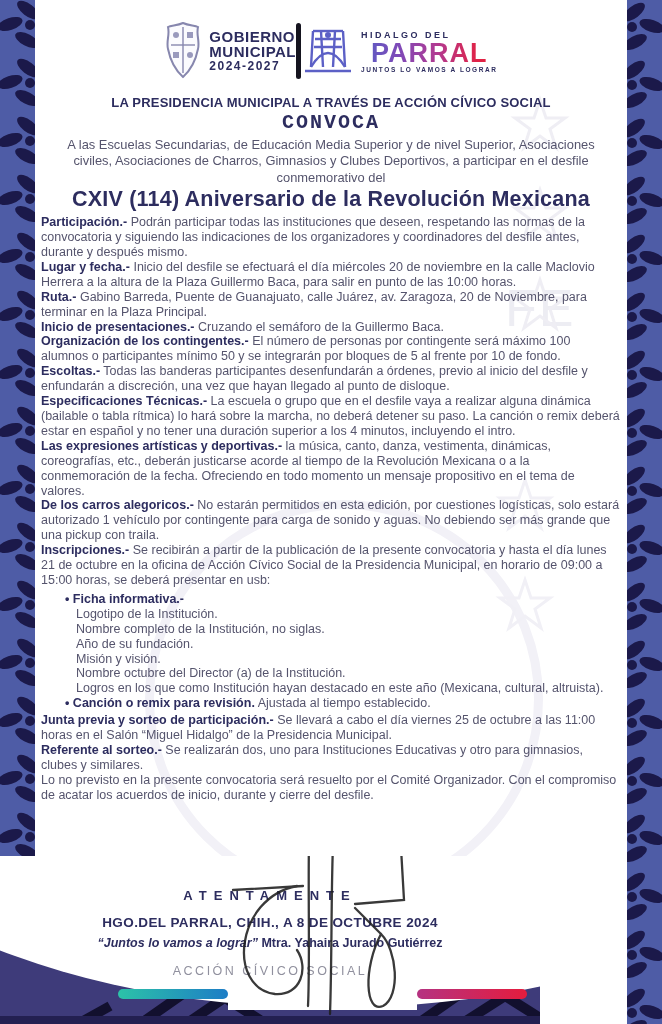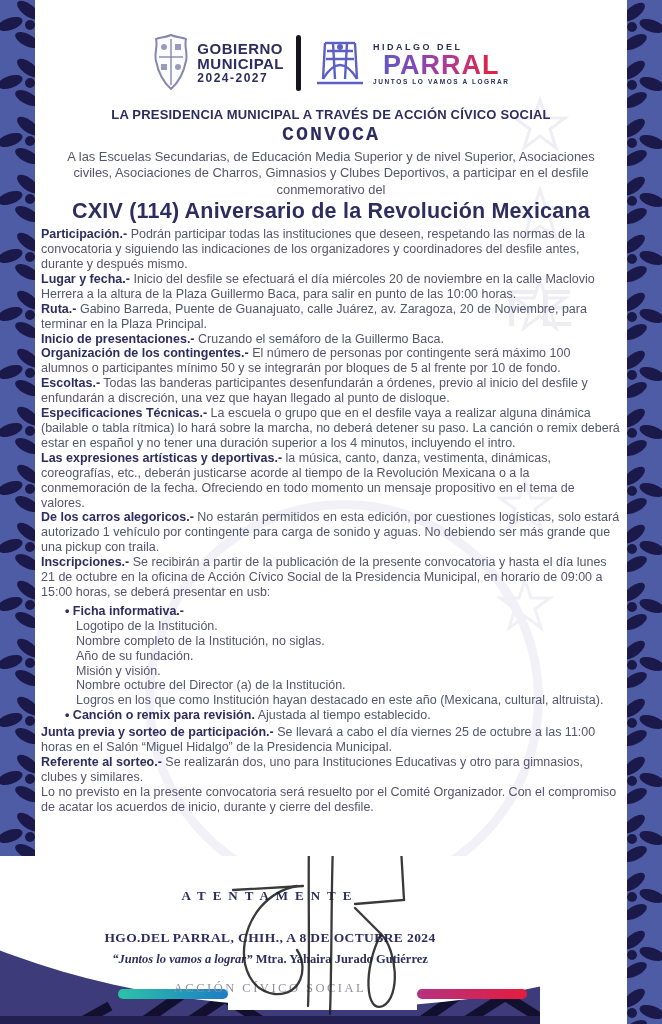--- a/index.html
+++ b/index.html
@@ -13,21 +13,21 @@
   
   .card{position:absolute;left:35px;top:0;width:592px;height:1024px;background:#ffffff;z-index:2;}
   .content{position:relative;z-index:2;padding:0 6px;}
 
   
   .wm{position:absolute;z-index:1;pointer-events:none;}
   .wm-circle{left:110px;top:500px;width:380px;height:380px;border:9px solid #f2f1f7;border-radius:50%;}
   .wm-fe{left:470px;top:278px;font-size:52px;font-weight:normal;color:#ededf3;letter-spacing:2px;}
 
   
-  .hdr{display:flex;justify-content:center;align-items:center;gap:12px;padding-top:28px;height:70px;}
+  .hdr{display:flex;justify-content:center;align-items:center;padding-top:16px;height:70px;}
   .hdr-left{display:flex;align-items:center;gap:7px;}
   .gob-text{color:#2d2d5f;font-weight:bold;font-size:15px;line-height:15px;letter-spacing:.5px;}
   .gob-text .yrs{font-size:12px;letter-spacing:1.5px;}
   .divider{width:5px;height:56px;background:#15141f;border-radius:3px;}
   .hdr-right{display:flex;align-items:center;gap:6px;}
   .parral-top{color:#2d2d5f;font-weight:bold;font-size:9px;letter-spacing:2.5px;text-align:left;}
   .parral-name{font-weight:bold;font-size:27px;letter-spacing:1px;line-height:26px;text-align:center;color:#c62a63;}
   @supports (-webkit-background-clip: text){
     .parral-name{background:linear-gradient(90deg,#5a5ec4 0%,#7f49b8 28%,#b13a92 55%,#e02347 85%,#e51c38 100%);
       -webkit-background-clip:text;-webkit-text-fill-color:transparent;}
@@ -42,31 +42,31 @@
 
   
   .sec{margin:0;color:#55546d;font-size:12.5px;line-height:14.9px;}
   .sec b{color:#2d2d5f;}
   .bullets{margin:4px 0 2px 24px;}
   .b-line{color:#55546d;font-size:12.5px;line-height:14.9px;}
   .b-line b{color:#2d2d5f;}
   .ficha-lines{margin-left:11px;}
 
   
-  .bottom{position:absolute;left:0;top:856px;width:540px;height:168px;background:#3e3b7a;z-index:3;overflow:hidden;font-family:Liberation Serif, serif;}
+  .bottom{position:absolute;left:0;top:856px;width:540px;height:168px;background:#3e3b7a;z-index:3;overflow:hidden;}
   .ellipse{position:absolute;left:-239px;top:-468px;width:1140px;height:620px;background:#ffffff;border-radius:50%;z-index:1;}
   .zigzag{position:absolute;left:0;bottom:0;width:662px;height:70px;z-index:0;}
   .sig-rect{position:absolute;left:228px;top:70px;width:189px;height:84px;background:#ffffff;z-index:2;}
   .grad-bar{position:absolute;top:133px;height:10px;width:110px;border-radius:5px;z-index:3;}
   .grad-bar.left{left:118px;background:linear-gradient(90deg,#2cc2a8,#1d7dc6);}
   .grad-bar.right{left:417px;background:linear-gradient(90deg,#b53281,#e51c3d);}
   .base-strip{position:absolute;left:0;bottom:0;width:662px;height:8px;background:#232051;z-index:3;}
   .bottom-text{position:relative;z-index:4;text-align:center;}
   .atent{margin-top:32px;font-weight:bold;color:#2d2d5f;font-size:13px;letter-spacing:7px;}
-  .dateline{margin-top:26px;font-weight:bold;color:#2d2d5f;font-size:13.5px;letter-spacing:.4px;}
+  .dateline{margin-top:12px;font-weight:bold;color:#2d2d5f;font-size:13.5px;letter-spacing:.4px;}
   .slogan-line{margin-top:6px;font-size:12.5px;color:#2d2d5f;font-weight:bold;}
   .slogan-line .q{font-style:italic;}
   .dept{margin-top:14px;color:#90909e;font-size:12.5px;letter-spacing:2.5px;}
   .signature{position:absolute;left:205px;top:-18px;width:240px;height:186px;z-index:5;}
 </style>
 </head>
 <body>
 
 <div class="page">
 

